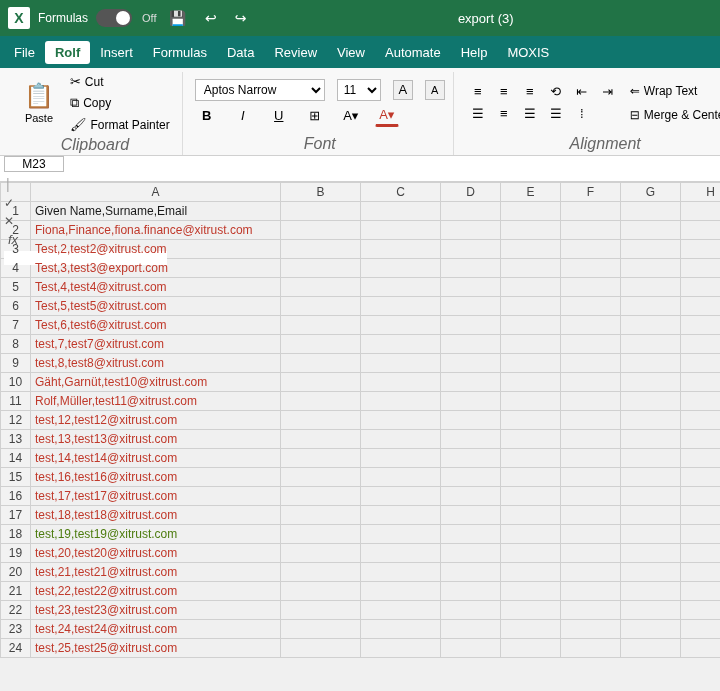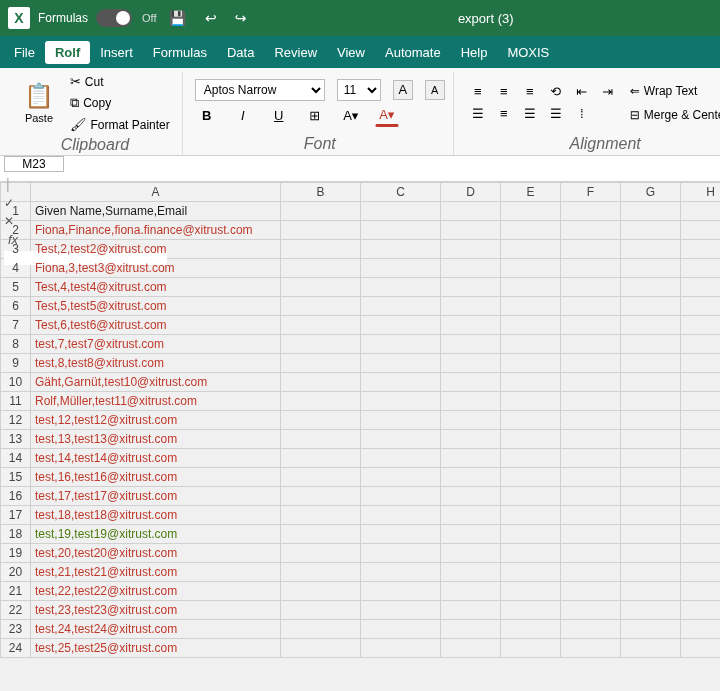--- a/index.html
+++ b/index.html
@@ -463,21 +463,21 @@
           <td class="cell empty col-b"></td>
           <td class="cell empty col-c"></td>
           <td class="cell empty col-other"></td>
           <td class="cell empty col-other"></td>
           <td class="cell empty col-other"></td>
           <td class="cell empty col-other"></td>
           <td class="cell empty col-other"></td>
         </tr>
         <tr>
           <td class="row-num">4</td>
-          <td class="cell col-a" style="color: rgb(192, 57, 43);">Fiona,3,test3@xitrust.com</td>
+          <td class="cell col-a" style="color: rgb(192, 57, 43);">Test,3,test3@export.com</td>
           <td class="cell empty col-b"></td>
           <td class="cell empty col-c"></td>
           <td class="cell empty col-other"></td>
           <td class="cell empty col-other"></td>
           <td class="cell empty col-other"></td>
           <td class="cell empty col-other"></td>
           <td class="cell empty col-other"></td>
         </tr>
         <tr>
           <td class="row-num">5</td>

